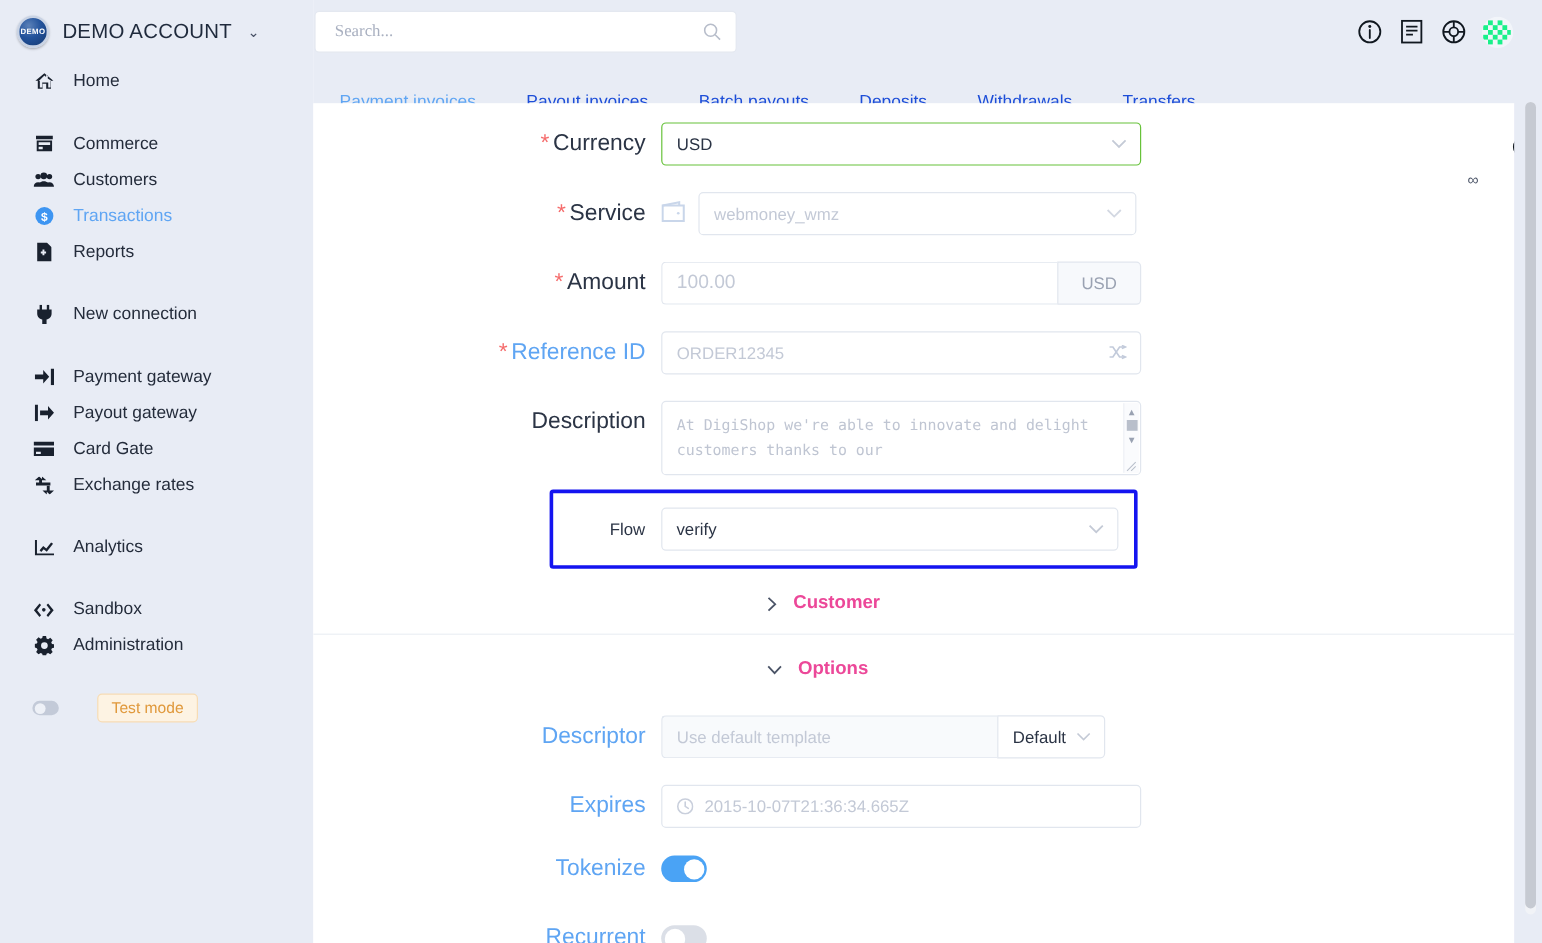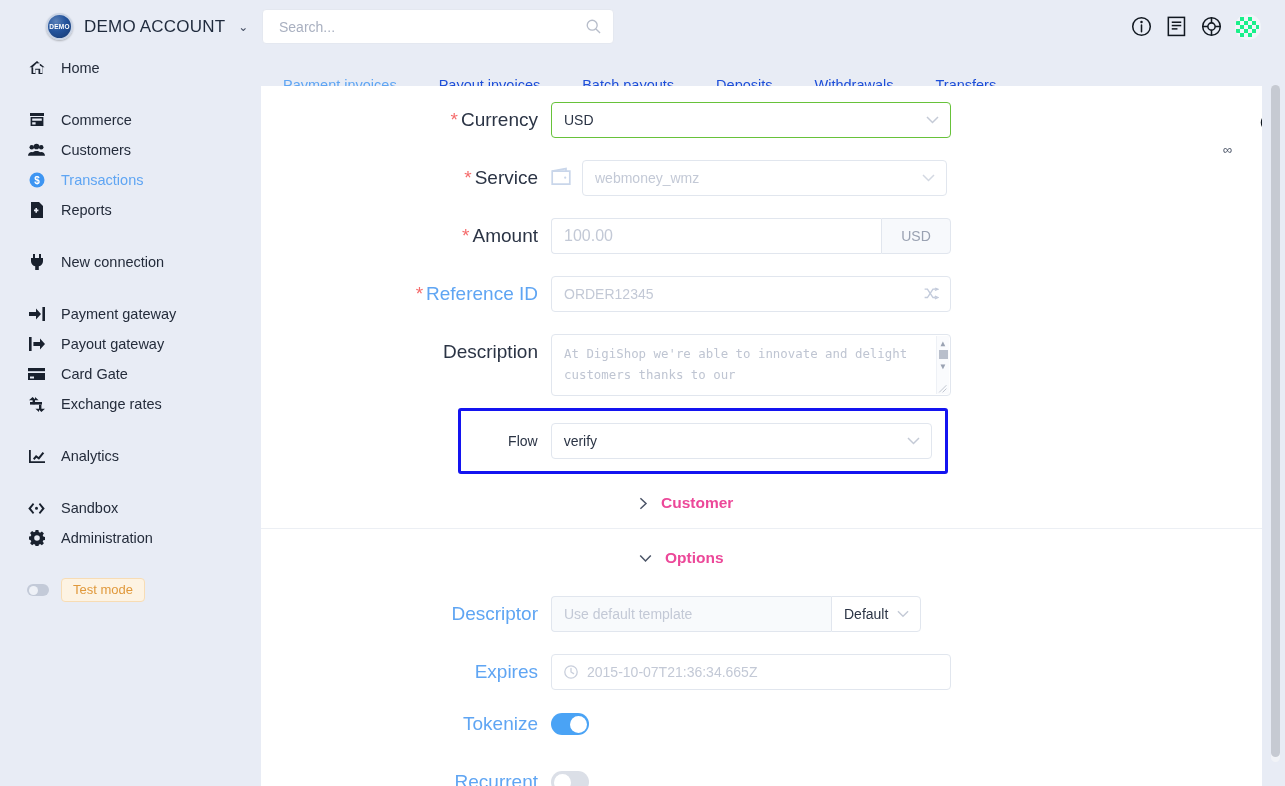--- a/index.html
+++ b/index.html
@@ -16,21 +16,21 @@
 
   
   .sidebar {
     width: 261px; min-width: 261px; height: 786px;
     background: #e8ecf5;
     padding: 0;
     position: relative;
   }
   .brand {
     display: flex; align-items: center;
-    height: 53px; padding-left: 14px; gap: 11px; margin-left: 32px;
+    height: 53px; padding-left: 14px; gap: 11px;
   }
   .brand-logo {
     width: 27px; height: 27px; border-radius: 50%;
     background: radial-gradient(circle at 35% 28%, #5b81b8 0%, #23539c 45%, #16386e 100%);
     border: 2px solid #c9d3e4;
     display: flex; align-items: center; justify-content: center;
     font-size: 6.5px; font-weight: bold; color: #ffffff;
     letter-spacing: .3px;
     font-family: "Liberation Sans", sans-serif;
     box-shadow: 0 1px 2px rgba(0,0,0,.25);
@@ -51,21 +51,21 @@
   }
   .nav-item .ico {
     width: 17px; min-width: 17px; display: flex; align-items: center; justify-content: center;
     color: #19212e;
   }
   .nav-item.active { color: #5fa5f3; }
   .nav-item.active .ico { color: #3d95f2; }
   .gap-lg { height: 22px; }
 
   .testmode-row {
-    display: flex; align-items: center; gap: 12px;
+    display: flex; align-items: center; gap: 32px;
     padding-left: 27px; height: 30px;
   }
   .mini-toggle {
     width: 22px; height: 12px; border-radius: 7px;
     background: #c3cad8; position: relative;
   }
   .mini-toggle:after {
     content: ""; position: absolute; left: 1.5px; top: 1.5px;
     width: 9px; height: 9px; border-radius: 50%; background: #eef1f7;
   }
@@ -86,21 +86,21 @@
   }
   .search-wrap {
     margin-left: 0; width: 352px; height: 35px;
     background: #ffffff; border: 1px solid #e4e8f0; border-radius: 4px;
     display: flex; align-items: center; padding: 0 12px 0 14px;
     position: absolute; left: 1px; top: 9px;
   }
   .search-input {
     border: 0; outline: 0; flex: 1; font-size: 14px;
     color: #2b3445; background: transparent;
-    font-family: Liberation Sans, sans-serif;
+    font-family: Liberation Serif, serif;
   }
   .search-input::placeholder { color: #a9b0c0; }
   .topbar-icons {
     position: absolute; right: 24px; top: 0; height: 53px;
     display: flex; align-items: center; gap: 13px;
   }
   .tb-ico { width: 22px; height: 22px; color: #1b2330; cursor: pointer; display:flex; align-items:center; justify-content:center;}
   .avatar {
     width: 26px; height: 26px; border-radius: 50%;
     background: #eef1f7;

